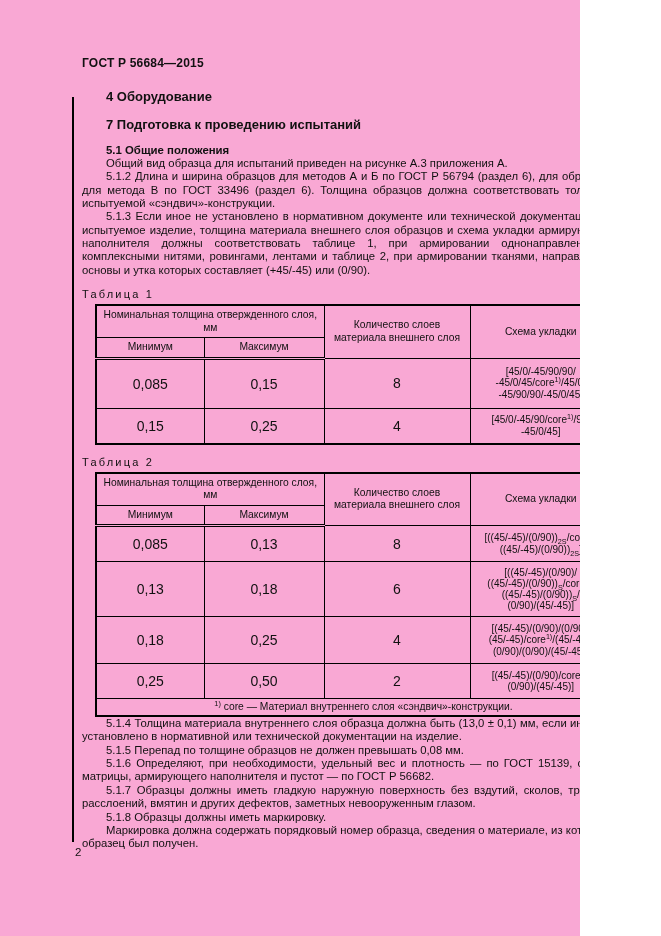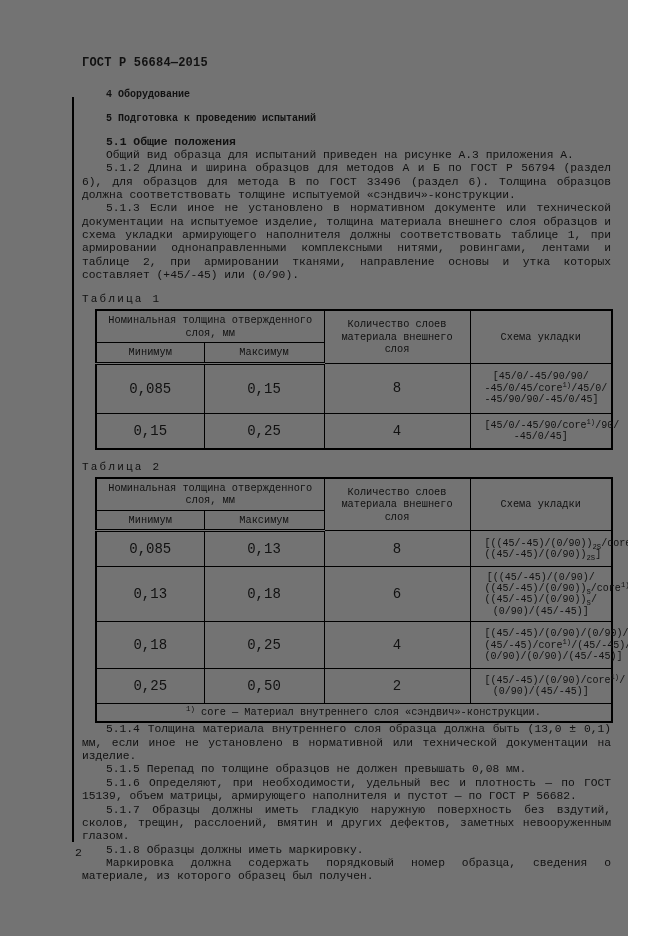--- a/index.html
+++ b/index.html
@@ -1,24 +1,24 @@
 <!DOCTYPE html>
 <html lang="ru"><head>
 <meta charset="utf-8">
 <style>
   html,body{margin:0;padding:0;background:#fff;}
   .page{
-    position:relative;width:628px;height:936px;background:#737373;
-    font-family:Liberation Mono, monospace;color:#111;
+    position:relative;width:580px;height:936px;background:#f9a8d4;
+    font-family:Liberation Sans, sans-serif;color:#111;
     overflow:hidden;
   }
   .change-bar{position:absolute;left:72px;top:97px;width:1.5px;height:745px;background:#000;}
   .content{position:absolute;left:82px;top:56px;width:529px;}
   .doc-header{font-size:12px;font-weight:bold;letter-spacing:.2px;}
-  .sec-title{font-size:10px;font-weight:bold;padding-left:24px;margin:0;}
+  .sec-title{font-size:13px;font-weight:bold;padding-left:24px;margin:0;}
   .sec-title.s4{margin-top:19px;margin-bottom:13px;}
   .sec-title.s5{margin-top:13px;margin-bottom:12px;}
   .sub-title{font-size:11.4px;font-weight:bold;padding-left:24px;margin:0 0 1px 0;}
   p.body{font-size:11.3px;line-height:13.35px;text-align:justify;text-indent:24px;margin:0;}
   p.simple{font-size:11.3px;line-height:13.4px;text-indent:24px;margin:0;}
   .tbl-label{font-size:11px;letter-spacing:2.2px;margin:11px 0 4px 0;}
   table.gost{
     width:516px;margin-left:13px;border-collapse:collapse;border:2px solid #000;
     table-layout:fixed;
   }
@@ -44,21 +44,21 @@
 <body>
 
 <div class="page">
   <div class="change-bar"></div>
 
   <div class="content">
     <div class="doc-header">ГОСТ Р 56684—2015</div>
 
     <h2 class="sec-title s4">4 Оборудование</h2>
 
-    <h2 class="sec-title s5">5 Подготовка к проведению испытаний</h2>
+    <h2 class="sec-title s5">7 Подготовка к проведению испытаний</h2>
     <h3 class="sub-title">5.1 Общие положения</h3>
     <p class="body">Общий вид образца для испытаний приведен на рисунке А.3 приложения А.</p>
     <p class="body">5.1.2 Длина и ширина образцов для методов А и Б по ГОСТ Р 56794 (раздел 6), для образцов для метода В по ГОСТ 33496 (раздел 6). Толщина образцов должна соответствовать толщине испытуемой «сэндвич»-конструкции.</p>
     <p class="body">5.1.3 Если иное не установлено в нормативном документе или технической документации на испытуемое изделие, толщина материала внешнего слоя образцов и схема укладки армирующего наполнителя должны соответствовать таблице 1, при армировании однонаправленными комплексными нитями, ровингами, лентами и таблице 2, при армировании тканями, направление основы и утка которых составляет (+45/-45) или (0/90).</p>
 
     <div class="tbl-label">Таблица 1</div>
     <table class="gost">
       <colgroup>
           <col style="width:108px">
           <col style="width:120px">

